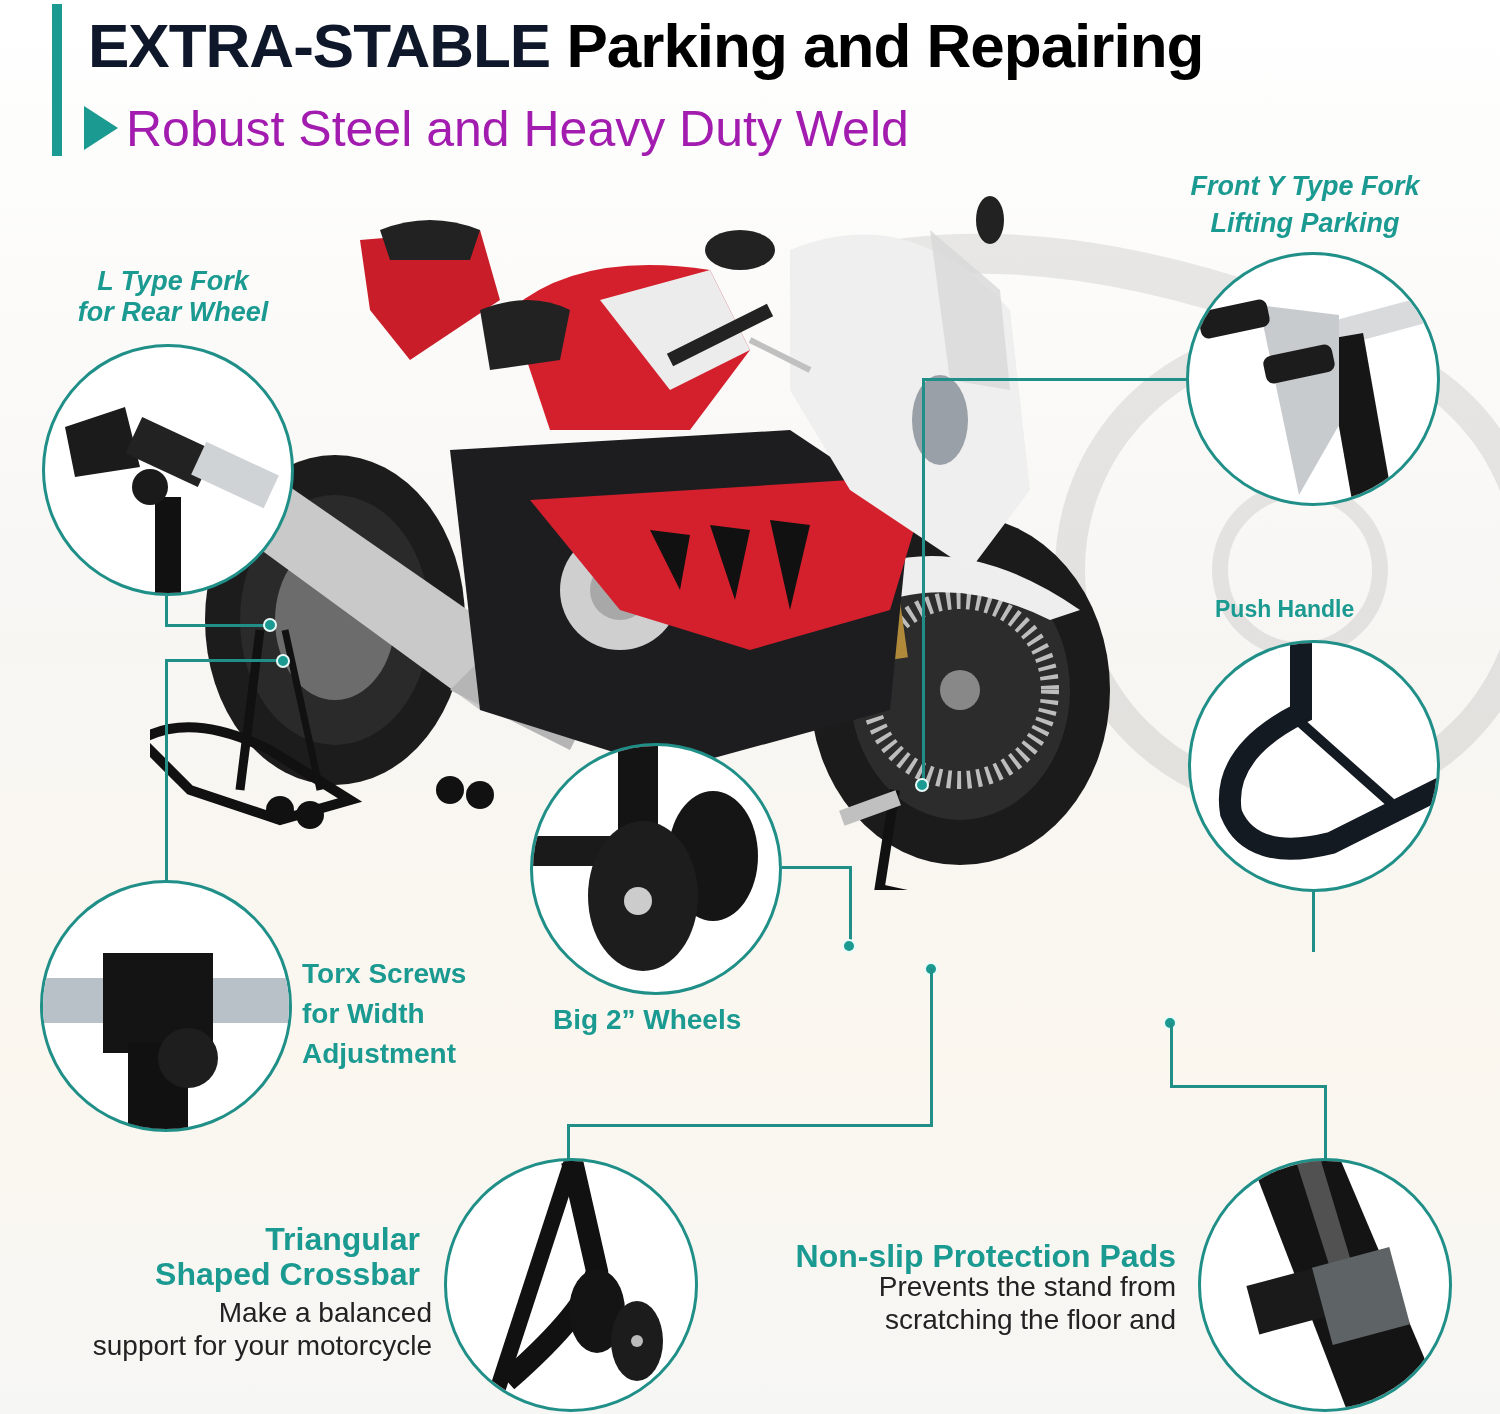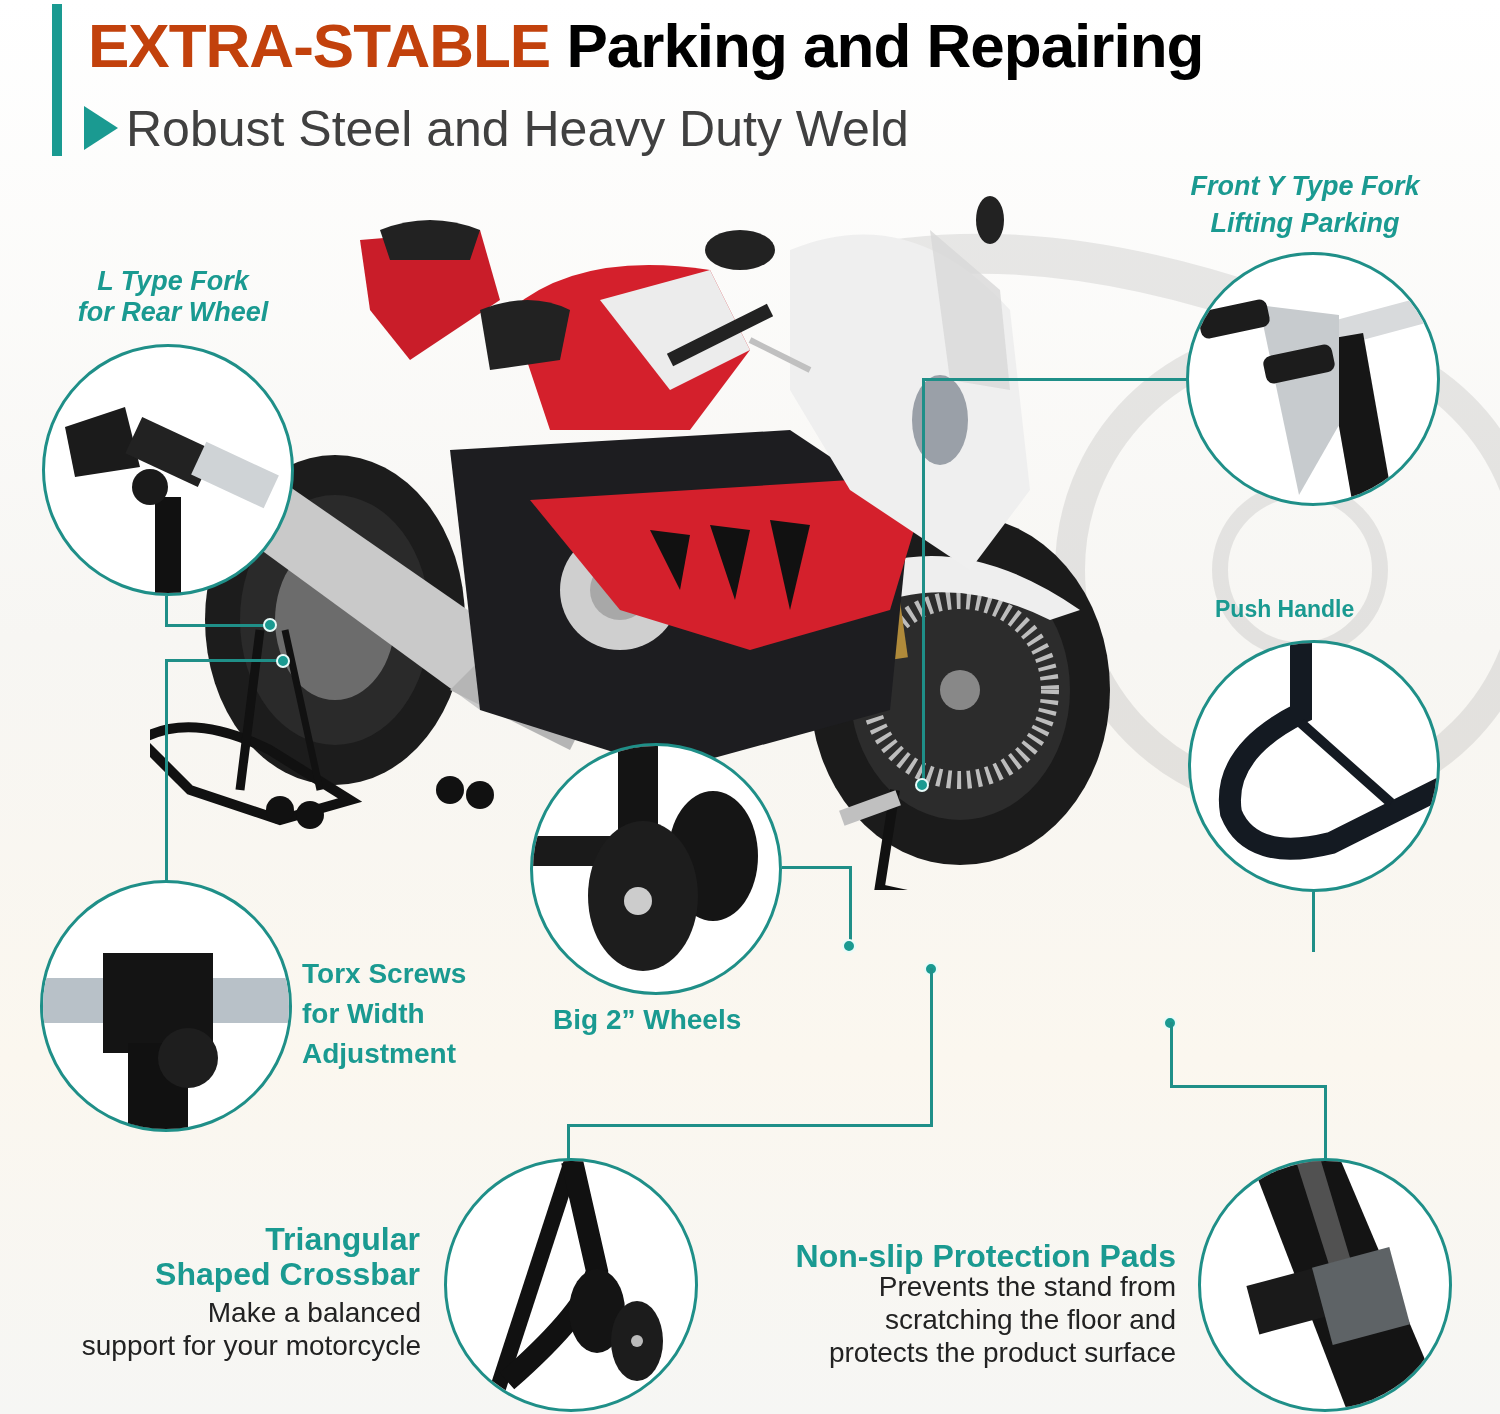--- a/index.html
+++ b/index.html
@@ -5,24 +5,24 @@
   * { box-sizing: border-box; margin: 0; padding: 0; }
   html, body { width: 1500px; height: 1414px; overflow: hidden; }
   body {
     position: relative;
     background: linear-gradient(180deg, #ffffff 0%, #f7f6f3 45%, #fbf7ef 75%, #f6f6f4 100%);
     font-family: "Liberation Sans", "DejaVu Sans", sans-serif;
   }
   .abs { position: absolute; }
   .accent-bar { left: 52px; top: 4px; width: 10px; height: 152px; background: #1a9a91; }
   .title { left: 88px; top: 6px; font-size: 62px; font-weight: 700; letter-spacing: -1px; white-space: nowrap; line-height: 80px; }
-  .title .dark { color: #c2410c; }
+  .title .dark { color: #0f172a; }
   .title .teal { color: #000000; }
   .sub-arrow { left: 84px; top: 106px; width: 0; height: 0; border-top: 22px solid transparent; border-bottom: 22px solid transparent; border-left: 34px solid #1a9a91; }
-  .subtitle { left: 126px; top: 100px; font-size: 50px; color: #404040; white-space: nowrap; line-height: 58px; }
+  .subtitle { left: 126px; top: 100px; font-size: 50px; color: #a21caf; white-space: nowrap; line-height: 58px; }
 
   .label { color: #1a9a91; font-weight: 700; line-height: 1.15; white-space: nowrap; }
   .desc { color: #222; font-size: 28px; line-height: 33px; white-space: nowrap; }
   .center { text-align: center; font-style: italic; }
   .right { text-align: right; }
 
   .circle { border: 3px solid #1f8f88; border-radius: 50%; background: #fff; overflow: hidden; }
   .line { background: #1f8f88; }
   .dot { width: 14px; height: 14px; border-radius: 50%; background: #1a9a91; border: 2px solid #e8fbf9; }
 
@@ -188,36 +188,35 @@
     <path d="M50 0 L140 0 L250 260 L150 260 Z" fill="#141414"></path>
     <path d="M95 0 L120 0 L150 100 L130 110 Z" fill="#7a7a7a" opacity="0.6"></path>
     <rect x="50" y="110" width="110" height="50" fill="#1a1a1a" transform="rotate(-15 105 135)"></rect>
     <rect x="120" y="95" width="80" height="80" fill="#5e6366" transform="rotate(-15 160 135)"></rect>
   </svg>
 </div>
 <div class="abs label right" style="left:700px; top:1222px; width:476px; font-size:32px;margin-top:16px;">Non-slip Protection Pads</div>
 <div class="abs desc right" style="left:700px; top:1270px; width:476px;">
   <div>Prevents the stand from</div>
   <div>scratching the floor and</div>
-  <div>protects the product surface</div>
 </div>
 
 <div class="abs dot" style="left:924px; top:962px;"></div>
 <div class="abs line" style="left:930px; top:968px; width:3px; height:158px;"></div>
 <div class="abs line" style="left:567px; top:1124px; width:366px; height:3px;"></div>
 <div class="abs line" style="left:567px; top:1124px; width:3px; height:38px;"></div>
 <div class="abs circle" style="left:444px; top:1158px; width:254px; height:254px;">
   <svg width="254" height="254" viewBox="0 0 254 254">
     <path d="M125 0 L50 230" stroke="#111" stroke-width="16"></path>
     <path d="M125 0 L150 110 Q140 150 60 220" fill="none" stroke="#111" stroke-width="22"></path>
     <ellipse cx="150" cy="150" rx="28" ry="42" fill="#141414"></ellipse>
     <ellipse cx="190" cy="180" rx="26" ry="40" fill="#1c1c1c"></ellipse>
     <circle cx="190" cy="180" r="6" fill="#bbb"></circle>
   </svg>
 </div>
 <div class="abs label right" style="left:60px; top:1222px; width:360px; font-size:32px; line-height:35px;">
   <div>Triangular</div>
   <div>Shaped Crossbar</div>
 </div>
-<div class="abs desc right" style="left:1px; top:1296px; width:420px;">
+<div class="abs desc right" style="left:12px; top:1296px; width:420px;">
   <div>Make a balanced</div>
   <div>support for your motorcycle</div>
 </div>
 
 </body></html>

